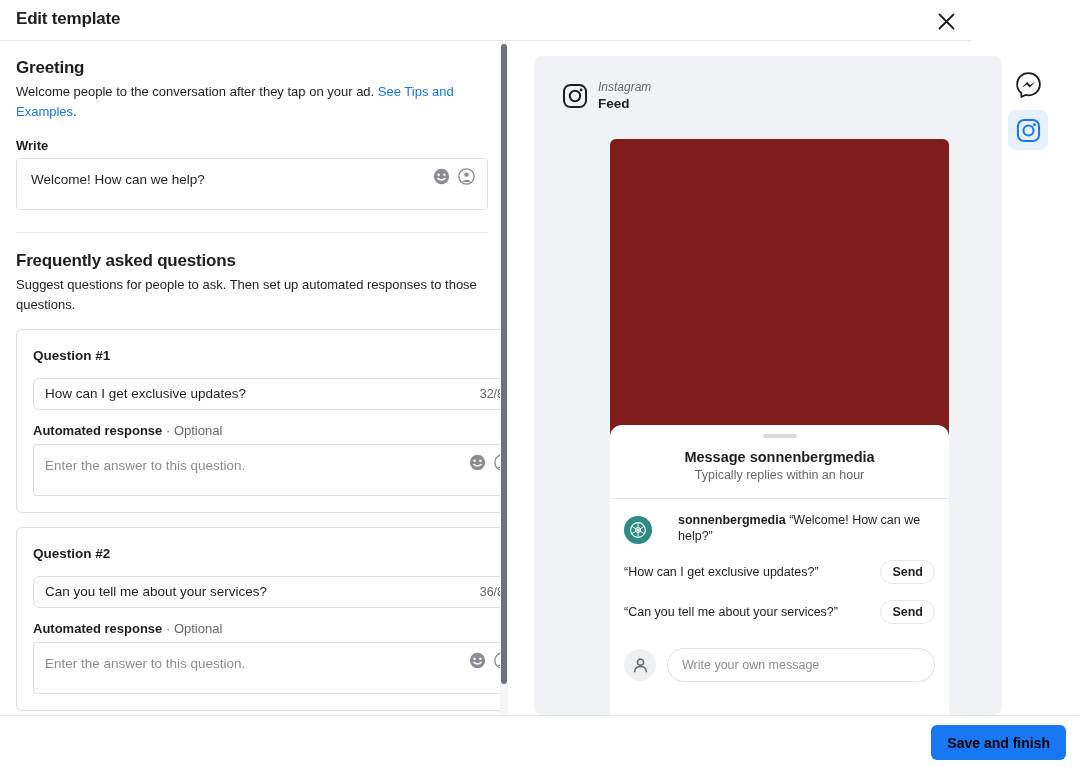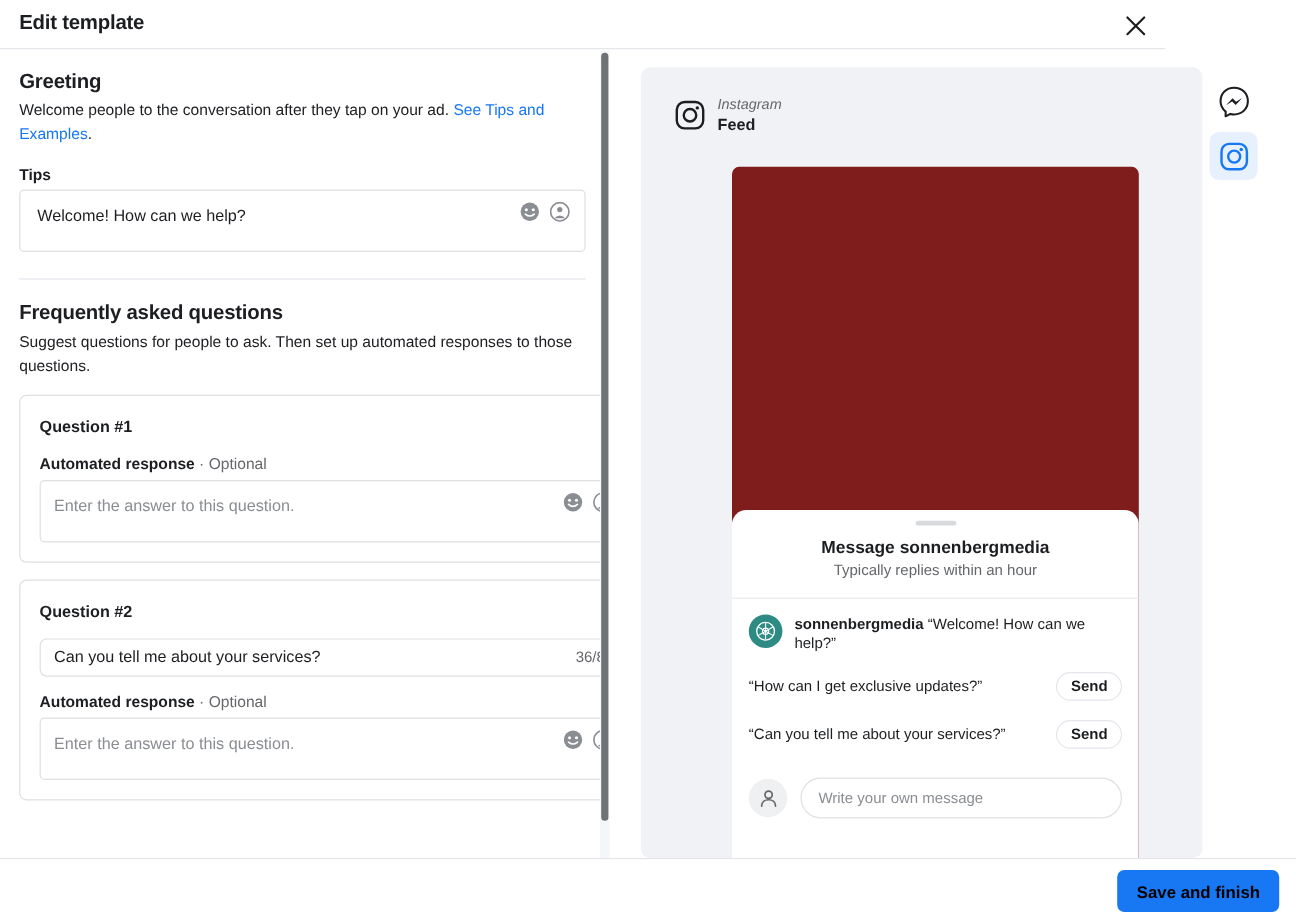--- a/index.html
+++ b/index.html
@@ -113,21 +113,21 @@
   .handle {
     width: 34px; height: 4px; background: #d8dade; border-radius: 2px;
     margin: 9px auto 0 auto;
   }
   .sheet-title {
     text-align: center; font-size: 14.5px; font-weight: bold; color: #1c1e21; margin-top: 11px;
   }
   .sheet-sub { text-align: center; font-size: 12.5px; color: #65676b; margin-top: 3px; }
   .sheet-rule { height: 1px; background: #e9eaec; margin-top: 16px; }
 
-  .greet-row { display: flex; align-items: flex-start; gap: 10px; padding: 13px 14px 0 14px; }
+  .greet-row { display: flex; align-items: flex-end; gap: 26px; padding: 13px 14px 0 14px; }
   .avatar {
     width: 28px; height: 28px; border-radius: 50%; background: #2e8b84;
     display: flex; align-items: center; justify-content: center; flex: 0 0 28px;
   }
   .greet-text { font-size: 12.5px; color: #1c1e21; line-height: 16px; }
   .greet-text b { font-weight: bold; }
 
   .sq-row {
     display: flex; align-items: center; justify-content: space-between;
     padding: 0 14px; margin-top: 16px;
@@ -188,21 +188,21 @@
     </button>
   </div>
 
   <div class="editor">
 
     <div class="sec-title">Greeting</div>
     <div class="sec-desc">
       <span>Welcome people to the conversation after they tap on your ad. </span><a class="link">See Tips and Examples</a><span>.</span>
     </div>
 
-    <div class="field-label">Tips</div>
+    <div class="field-label">Write</div>
     <div class="textbox">
       <div class="tb-val">Welcome! How can we help?</div>
       <div class="tb-icons">
         <svg width="17" height="17" viewBox="0 0 20 20">
           <circle cx="10" cy="10" r="9" fill="#8a8d91"></circle>
           <circle cx="6.6" cy="8" r="1.5" fill="#fff"></circle>
           <circle cx="13.4" cy="8" r="1.5" fill="#fff"></circle>
           <path d="M5.6 12.2 Q10 16 14.4 12.2" stroke="#fff" stroke-width="1.6" fill="none" stroke-linecap="round"></path>
         </svg>
         <svg width="17" height="17" viewBox="0 0 20 20">
@@ -222,20 +222,24 @@
 
     <div class="q-card">
       <div class="q-head">
         <div class="q-title">Question #1</div>
         <button class="q-remove">
           <svg width="15" height="15" viewBox="0 0 16 16">
             <path d="M1.3 1.3 L14.7 14.7 M14.7 1.3 L1.3 14.7" stroke="#1c1e21" stroke-width="1.6" fill="none" stroke-linecap="round"></path>
           </svg>
         </button>
       </div>
+      <div class="q-input">
+        <div class="qi-val">How can I get exclusive updates?</div>
+        <div class="qi-count">32/80</div>
+      </div>
       <div class="resp-label">
         <b>Automated response</b><span> · </span><span>Optional</span>
       </div>
       <div class="resp-box">
         <div class="rb-ph">Enter the answer to this question.</div>
         <div class="rb-icons">
           <svg width="17" height="17" viewBox="0 0 20 20">
             <circle cx="10" cy="10" r="9" fill="#8a8d91"></circle>
             <circle cx="6.6" cy="8" r="1.5" fill="#fff"></circle>
             <circle cx="13.4" cy="8" r="1.5" fill="#fff"></circle>

